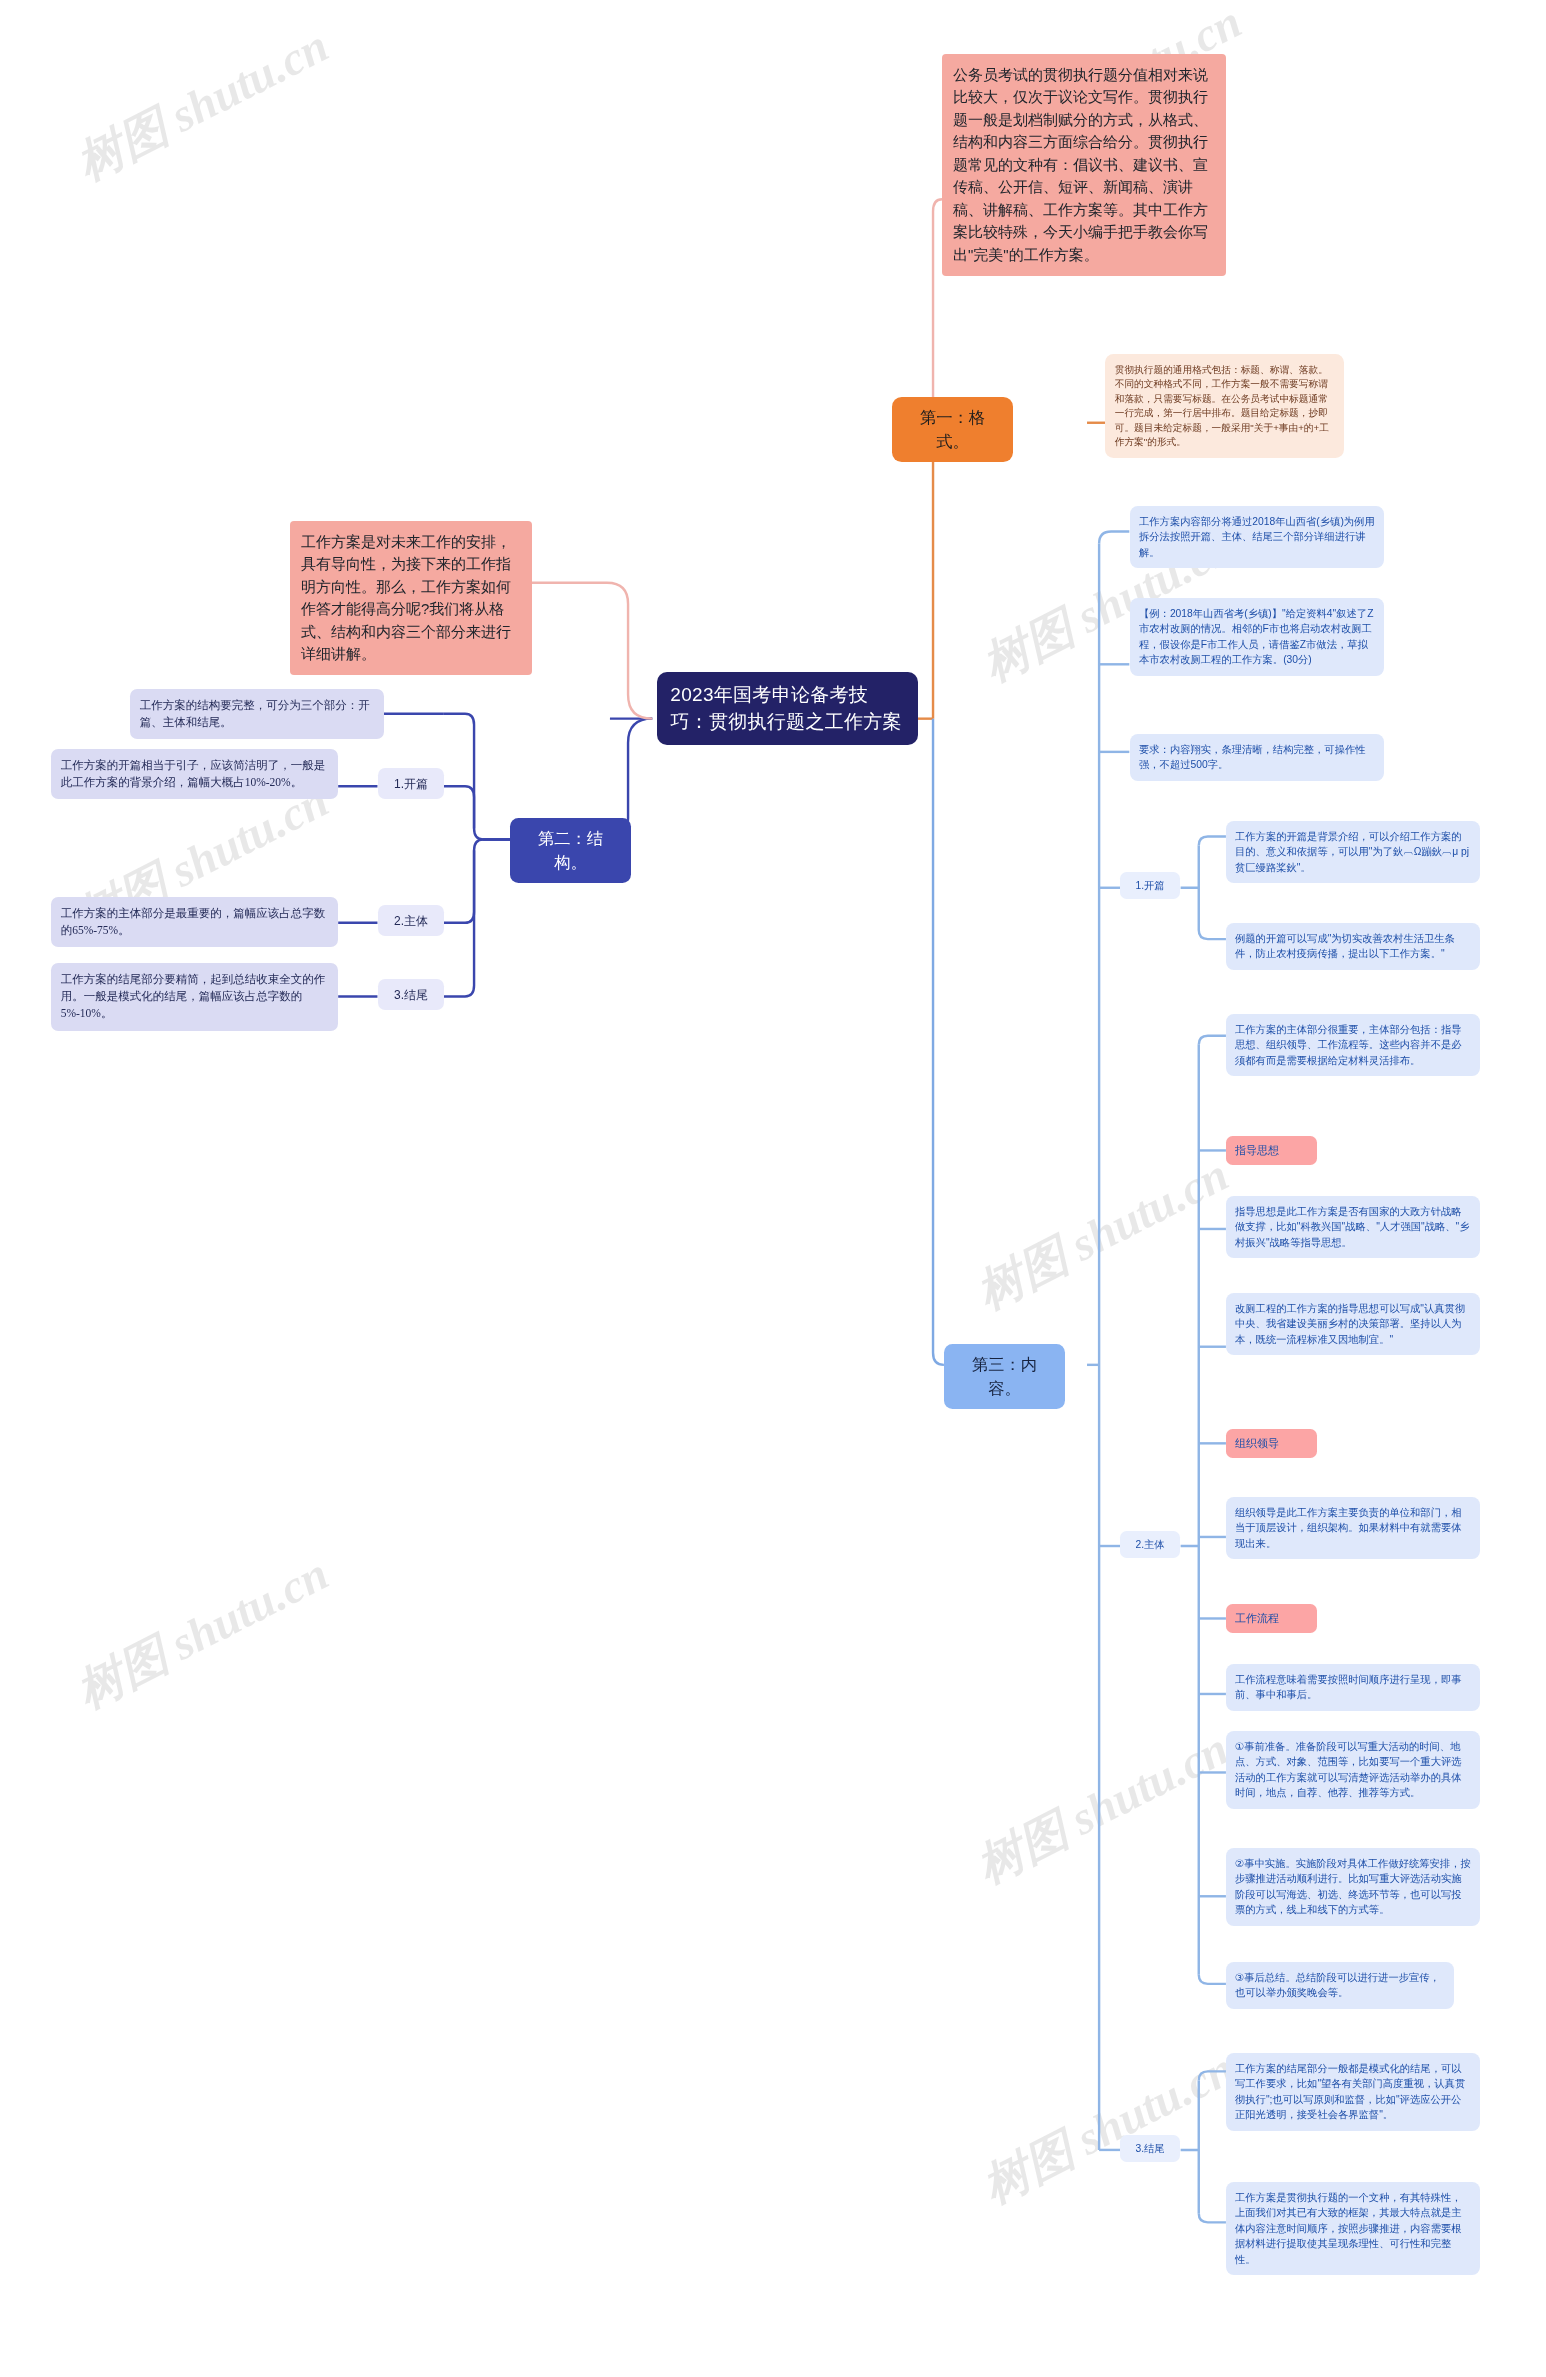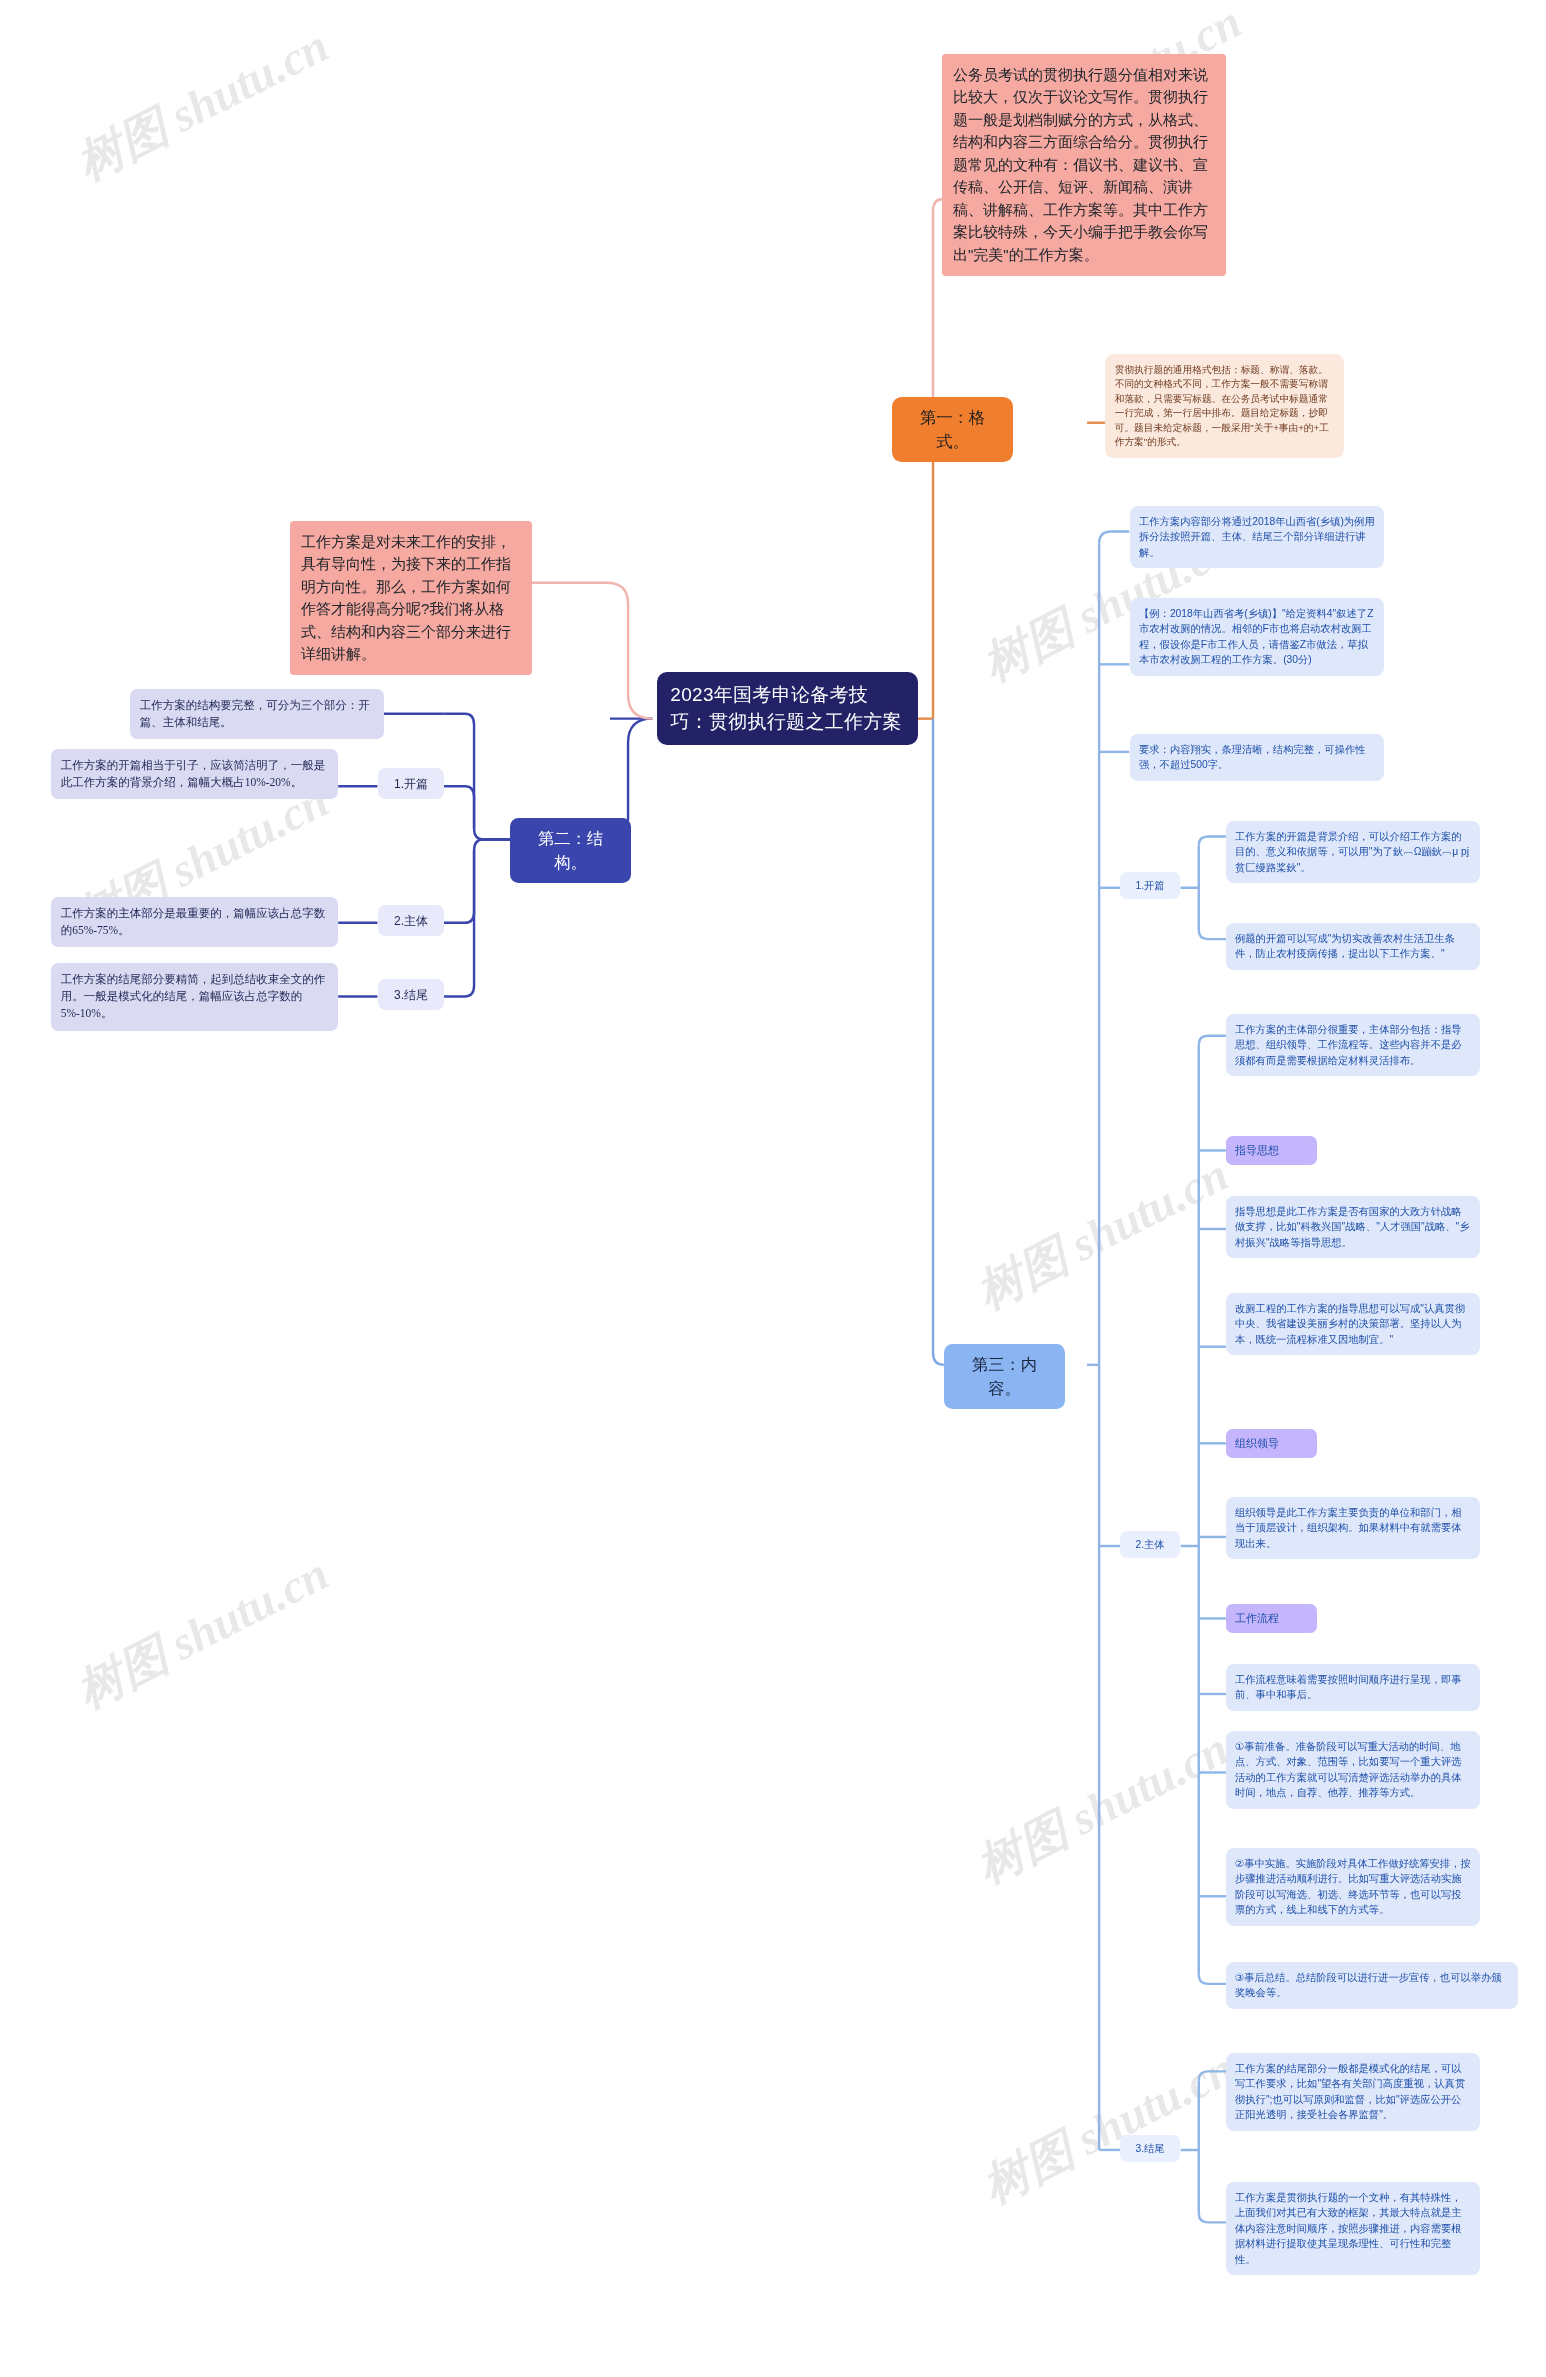--- a/index.html
+++ b/index.html
@@ -80,21 +80,21 @@
     background:#8ab4f2;color:#17233f;
     font-size:16.3px;padding:7.9px 14.5px;border-radius:8.5px;
     text-align:center;
   }
   
   .n-lblue{
     background:#dfe8fb;color:#1d4ea8;
     font-size:10.3px;padding:7.9px 9px;border-radius:7.9px;
   }
   .n-lchip{
-    background:#c4b5fd;color:#1d4ea8;
+    background:#fca5a5;color:#1d4ea8;
     font-size:11px;padding:6px 9px;border-radius:6.6px;
   }
   .n-sub{
     background:#e9effd;color:#1d4ea8;
     font-size:10.3px;padding:6px 8.5px;border-radius:6.6px;
     text-align:center;
   }
 </style>
 </head>
 <body>
@@ -214,20 +214,20 @@
   <div class="node n-lblue" style="left:1226px;top:1014px;width:254px;">工作方案的主体部分很重要，主体部分包括：指导思想、组织领导、工作流程等。这些内容并不是必须都有而是需要根据给定材料灵活排布。</div>
   <div class="node n-lchip" style="left:1226px;top:1136px;width:91px;">指导思想</div>
   <div class="node n-lblue" style="left:1226px;top:1196px;width:254px;">指导思想是此工作方案是否有国家的大政方针战略做支撑，比如"科教兴国"战略、"人才强国"战略、"乡村振兴"战略等指导思想。</div>
   <div class="node n-lblue" style="left:1226px;top:1293px;width:254px;">改厕工程的工作方案的指导思想可以写成"认真贯彻中央、我省建设美丽乡村的决策部署。坚持以人为本，既统一流程标准又因地制宜。"</div>
   <div class="node n-lchip" style="left:1226px;top:1429px;width:91px;">组织领导</div>
   <div class="node n-lblue" style="left:1226px;top:1497px;width:254px;">组织领导是此工作方案主要负责的单位和部门，相当于顶层设计，组织架构。如果材料中有就需要体现出来。</div>
   <div class="node n-lchip" style="left:1226px;top:1604px;width:91px;">工作流程</div>
   <div class="node n-lblue" style="left:1226px;top:1664px;width:254px;">工作流程意味着需要按照时间顺序进行呈现，即事前、事中和事后。</div>
   <div class="node n-lblue" style="left:1226px;top:1731px;width:254px;">①事前准备。准备阶段可以写重大活动的时间、地点、方式、对象、范围等，比如要写一个重大评选活动的工作方案就可以写清楚评选活动举办的具体时间，地点，自荐、他荐、推荐等方式。</div>
   <div class="node n-lblue" style="left:1226px;top:1848px;width:254px;">②事中实施。实施阶段对具体工作做好统筹安排，按步骤推进活动顺利进行。比如写重大评选活动实施阶段可以写海选、初选、终选环节等，也可以写投票的方式，线上和线下的方式等。</div>
-  <div class="node n-lblue" style="left:1226px;top:1962px;width:292px;">③事后总结。总结阶段可以进行进一步宣传，也可以举办颁奖晚会等。</div>
+  <div class="node n-lblue" style="left:1226px;top:1962px;width:228px;">③事后总结。总结阶段可以进行进一步宣传，也可以举办颁奖晚会等。</div>
 
   <div class="node n-sub" style="left:1120px;top:2135px;width:60px;">3.结尾</div>
   <div class="node n-lblue" style="left:1226px;top:2053px;width:254px;">工作方案的结尾部分一般都是模式化的结尾，可以写工作要求，比如"望各有关部门高度重视，认真贯彻执行";也可以写原则和监督，比如"评选应公开公正阳光透明，接受社会各界监督"。</div>
   <div class="node n-lblue" style="left:1226px;top:2182px;width:254px;">工作方案是贯彻执行题的一个文种，有其特殊性，上面我们对其已有大致的框架，其最大特点就是主体内容注意时间顺序，按照步骤推进，内容需要根据材料进行提取使其呈现条理性、可行性和完整性。</div>
 
 </div>
 
 
 </body></html>

